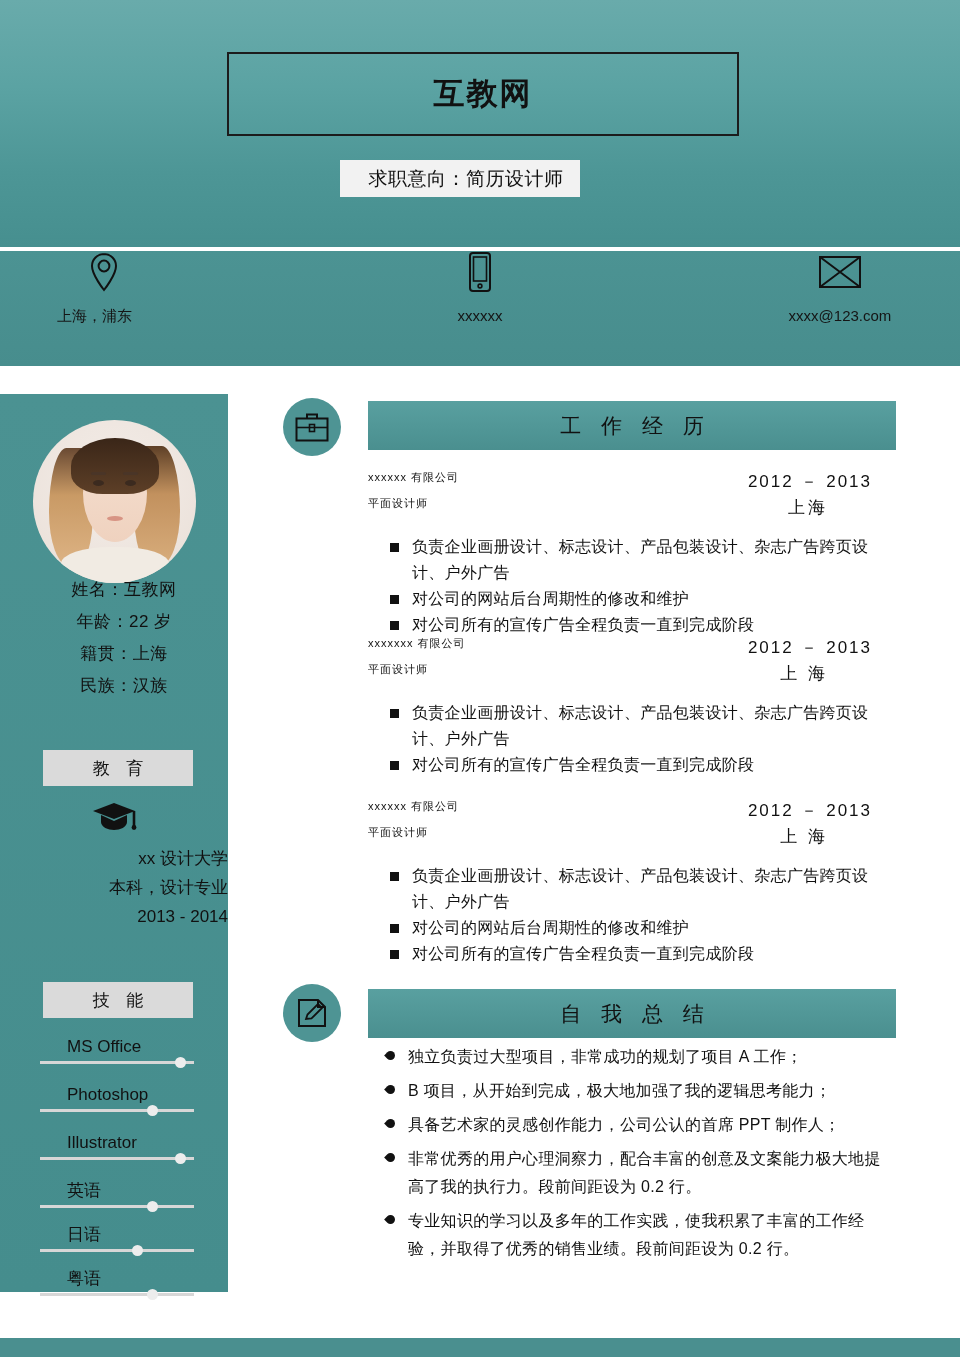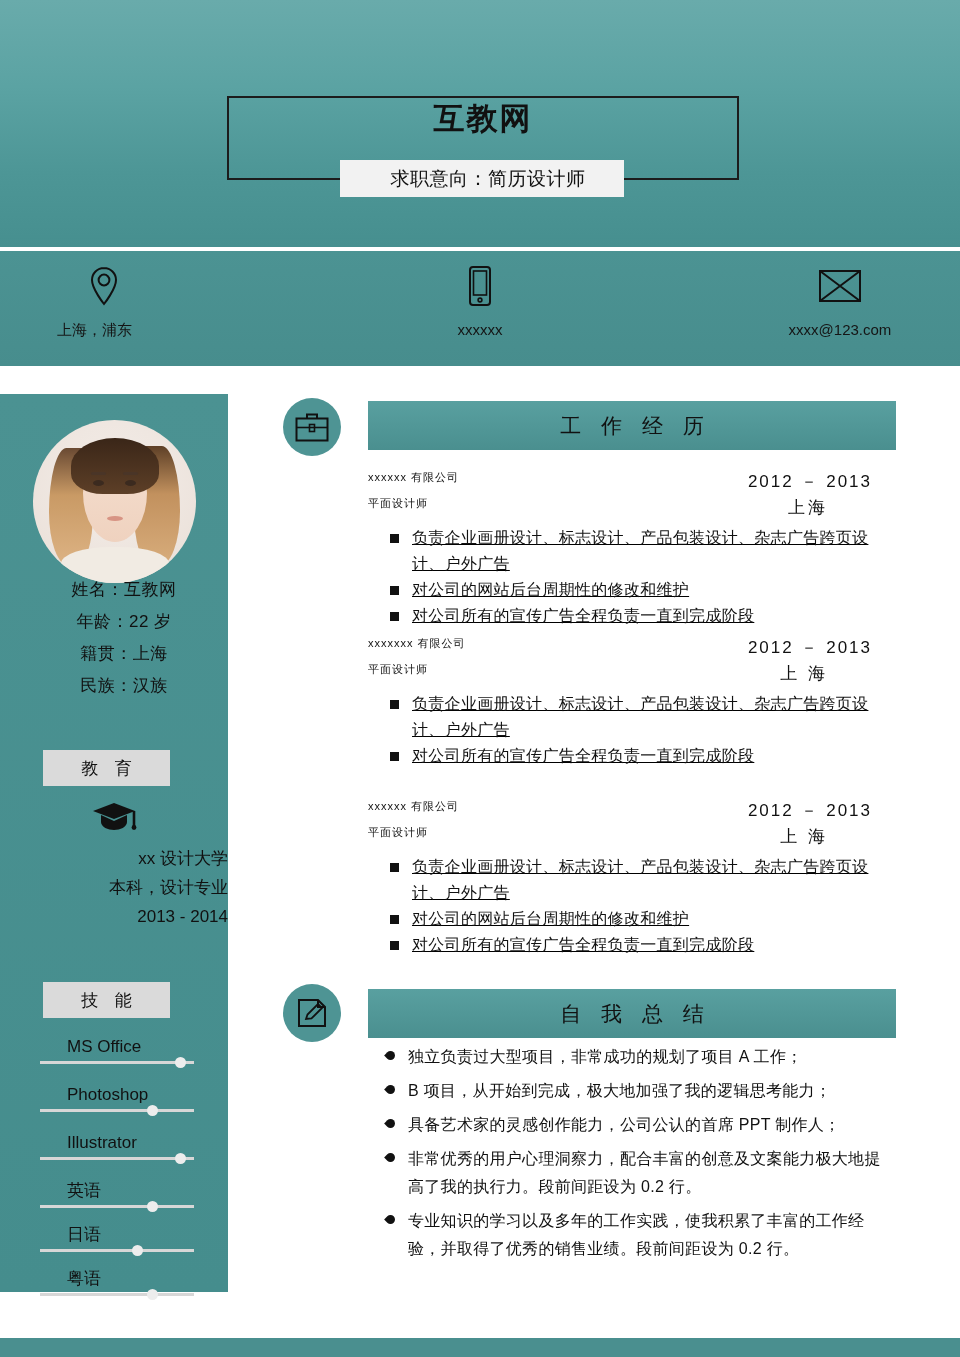--- a/index.html
+++ b/index.html
@@ -12,39 +12,38 @@
   }
 
   
   #top-banner{
     position:absolute; left:0; top:0; width:960px; height:247px;
     background:linear-gradient(to bottom,#69abab 0%,#5ba3a3 35%,#4d9696 70%,#468f8f 100%);
   }
   #title-box{
     position:absolute; left:227px; top:52px; width:512px; height:84px;
     border:2px solid #1c1c1c;
-    display:flex; align-items:flex-start; justify-content:center;margin-top:44px;
+    display:flex; align-items:center; justify-content:center;
   }
   #title-text{ font-size:31px; font-weight:bold; color:#111; letter-spacing:2px; }
   #objective-box{
-    position:absolute; left:340px; top:160px; width:284px; height:37px;
+    position:absolute; left:340px; top:160px; width:240px; height:37px;
     background:#f2f2f2;
     display:flex; align-items:center; justify-content:center;padding-left:12px;
   }
   #objective-text{ font-size:19px; color:#111; letter-spacing:0.5px; }
 
   
   #contact-strip{
     position:absolute; left:0; top:251px; width:960px; height:115px;
     background:linear-gradient(to bottom,#4c9393 0%,#478d8d 100%);
   }
   .contact-col{
     position:absolute; top:0; height:115px;
     display:flex; flex-direction:column; align-items:center; justify-content:flex-start;
-    padding-top:14px;
   }
   #contact-col-0{ left:22px;  width:200px; align-items:flex-start; padding-left:45px;}
   #contact-col-1{ left:380px; width:200px; }
   #contact-col-2{ left:740px; width:200px; }
   .contact-ico{ height:42px; display:flex; align-items:center; justify-content:center; }
   .contact-val{ font-size:15px; color:#151515; margin-top:14px; white-space:nowrap; }
   #contact-col-0 .contact-ico{ margin-left:22px; }
   #contact-col-0 .contact-val{ margin-left:-10px; }
 
   
@@ -76,21 +75,21 @@
   .av-mouth{ position:absolute; left:74px; top:96px; width:16px; height:5px; background:#d79484; border-radius:50%;}
   .av-body{ position:absolute; left:28px; bottom:0; width:108px; height:36px;
     background:#f1ebe3; border-radius:46% 46% 0 0;}
 
   .sb-info{ position:absolute; left:0; top:180px; width:228px; }
   .sb-info-line{
     font-size:17px; color:#111; text-align:center; line-height:32px; letter-spacing:0.5px;padding-left:20px;
   }
 
   .sb-head{
-    position:absolute; left:43px; width:127px; height:36px;
+    position:absolute; left:43px; width:150px; height:36px;
     background:#dadada;
     display:flex; align-items:center; justify-content:center;
   }
   .sb-head-text{ font-size:17px; color:#111; letter-spacing:6px; padding-left:6px; }
   #edu-head{ top:356px; }
   #skill-head{ top:588px; }
 
   #edu-icon{ position:absolute; left:88px; top:402px; width:52px; height:40px;
     display:flex; align-items:center; justify-content:center; }
   #edu-body{ position:absolute; left:0; top:450px; width:228px; }
@@ -118,21 +117,21 @@
   }
   #work-bar{ top:401px; }
   #sum-bar{ top:989px; }
   .sec-bar-text{ font-size:21px; color:#111; letter-spacing:7px; padding-left:7px; font-weight:500;}
 
   .job{ position:absolute; left:368px; width:528px; }
   .job-row{ position:relative; height:26px; }
   .job-l{ position:absolute; left:0; font-size:11px; color:#111; letter-spacing:1px; }
   .job-r{ position:absolute; right:24px; font-size:17px; color:#111; letter-spacing:2px; text-align:right;}
   .job-r.loc{ right:68px; letter-spacing:3px; }
-  .job-bullets{ margin-top:3px;text-decoration:underline; }
+  .job-bullets{ margin-top:12px; }
   .jb{ position:relative; padding-left:44px; font-size:16px; color:#111;
        line-height:26px; letter-spacing:0.3px; }
   .jb::before{ content:""; position:absolute; left:22px; top:9px;
        width:9px; height:9px; background:#111; }
 
   .sum-list{ position:absolute; left:368px; top:1043px; width:528px; }
   .sm{ position:relative; padding-left:40px; font-size:16px; color:#111;
        line-height:28px; margin-bottom:6px; letter-spacing:0.3px; }
   .sm::before{ content:""; position:absolute; left:18px; top:8px;
        width:9px; height:9px; background:#111;

